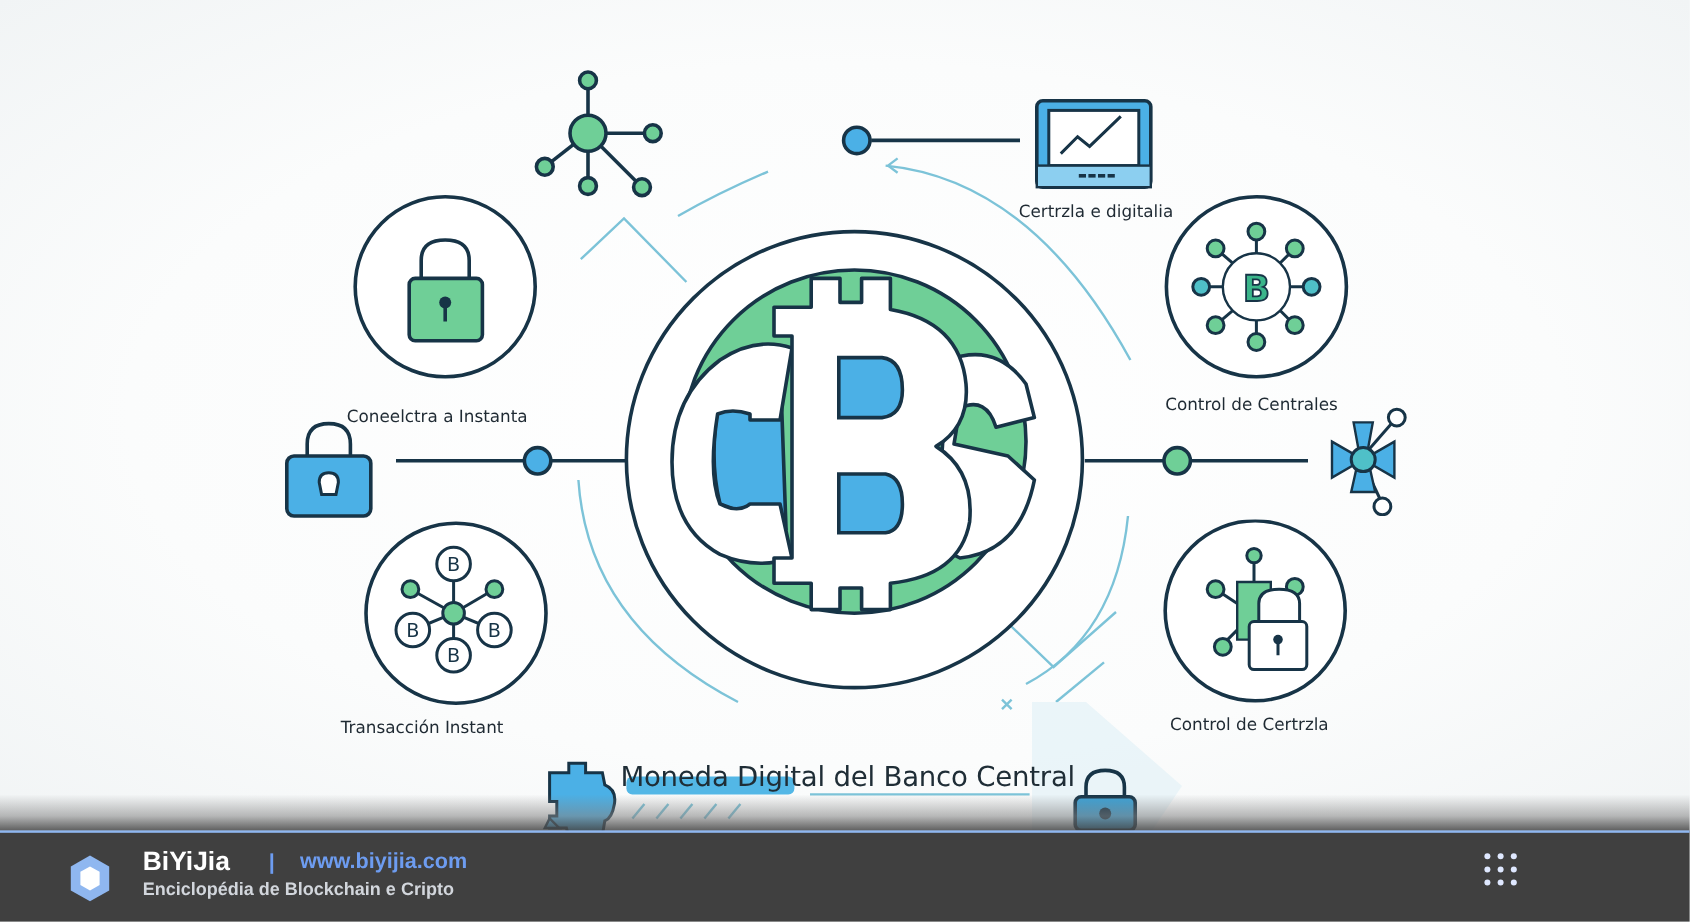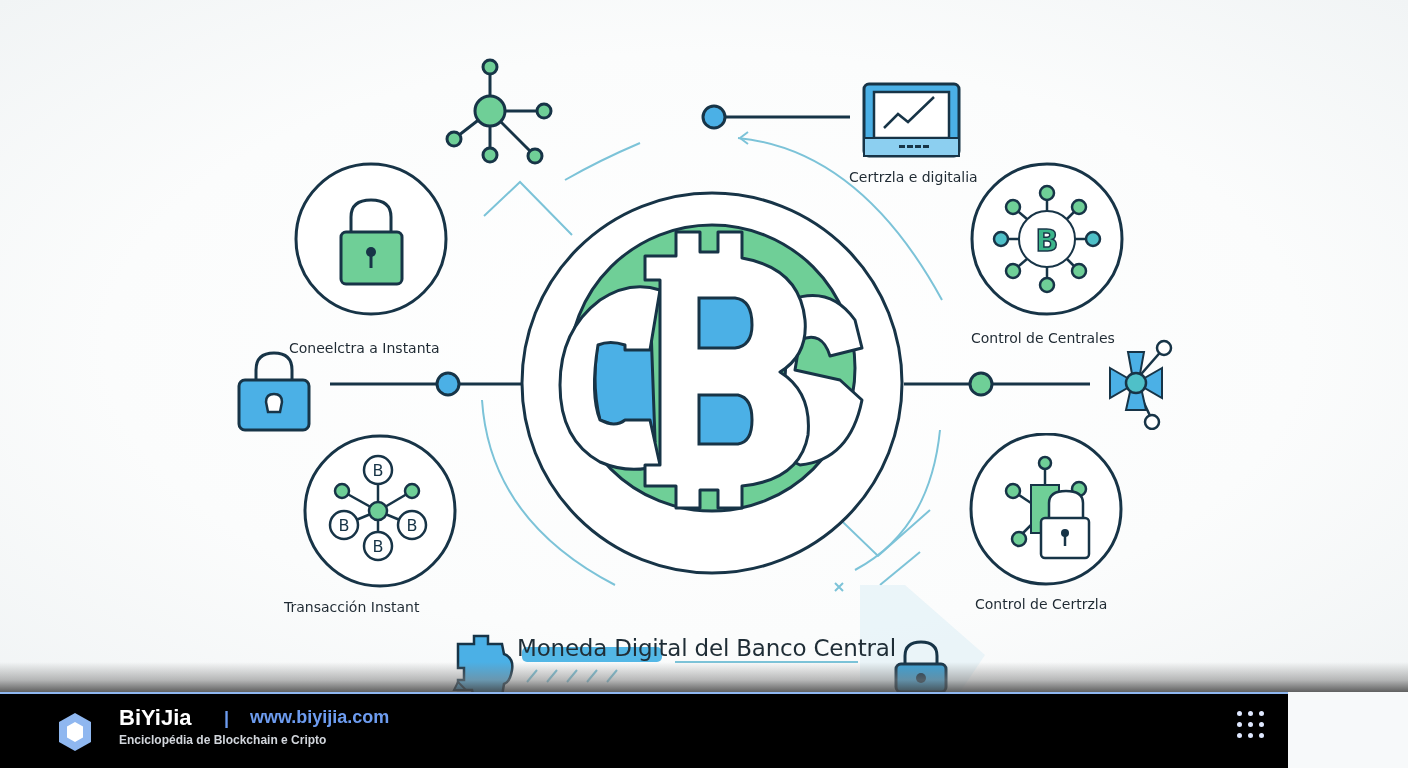--- a/index.html
+++ b/index.html
@@ -2,26 +2,26 @@
 <html><head>
 <meta charset="utf-8">
 <style>
   html, body { margin:0; padding:0; }
   body { width:1408px; height:768px; overflow:hidden; position:relative; background:#f7f9fa; font-family:"Liberation Sans", sans-serif; }
   .canvas { position:absolute; left:0; top:0; width:1408px; height:692px; background: radial-gradient(ellipse at center, #ffffff 0%, #fbfcfc 60%, #f1f4f5 100%); overflow:hidden; }
   .canvas svg.art { position:absolute; left:0; top:0; }
   .label { position:absolute; font-family:"DejaVu Sans", sans-serif; font-size:14px; color:#1f2a33; white-space:nowrap; }
   .title { position:absolute; left:517px; top:635px; font-family:"DejaVu Sans", sans-serif; font-size:23px; color:#1f2d36; white-space:nowrap; letter-spacing:-0.2px; }
   .fade { position:absolute; left:0; top:662px; width:1408px; height:30px; background:linear-gradient(to bottom, rgba(200,200,200,0) 0%, rgba(130,130,130,0.55) 60%, rgba(70,70,70,0.85) 100%); pointer-events:none; }
-  .footer { position:absolute; left:0; top:692px; width:1288px; height:76px; background:#000000; border-top:2px solid #8fb7f0; box-sizing:border-box; }
+  .footer { position:absolute; left:0; top:692px; width:1408px; height:76px; background:#404040; border-top:2px solid #8fb7f0; box-sizing:border-box; }
   .brand-logo { position:absolute; left:57px; top:18px; width:36px; height:40px; }
   .brand-name { position:absolute; left:119px; top:11px; font-size:22px; font-weight:bold; color:#ffffff; }
   .brand-sep { position:absolute; left:224px; top:14px; font-size:18px; color:#6d9cf0; font-weight:bold; }
   .brand-url { position:absolute; left:239px; top:13px; font-size:18px; font-weight:bold; color:#6d9cf0;margin-left:11px; }
-  .brand-tagline { position:absolute; left:119px; top:39px; font-size:12px; font-weight:bold; color:#d2d6dc; }
+  .brand-tagline { position:absolute; left:119px; top:39px; font-size:15px; font-weight:bold; color:#d2d6dc; }
   .grid-btn { position:absolute; left:1234px; top:14px; width:34px; height:34px; cursor:pointer; }
   .grid-btn span { position:absolute; width:5px; height:5px; border-radius:50%; background:#dfe8ff; }
 </style>
 </head>
 <body>
 
 <div class="canvas">
   <svg class="art" width="1408" height="692" viewBox="0 0 1408 692">
 
     <g fill="none" stroke="#7cc3d8" stroke-width="2">

